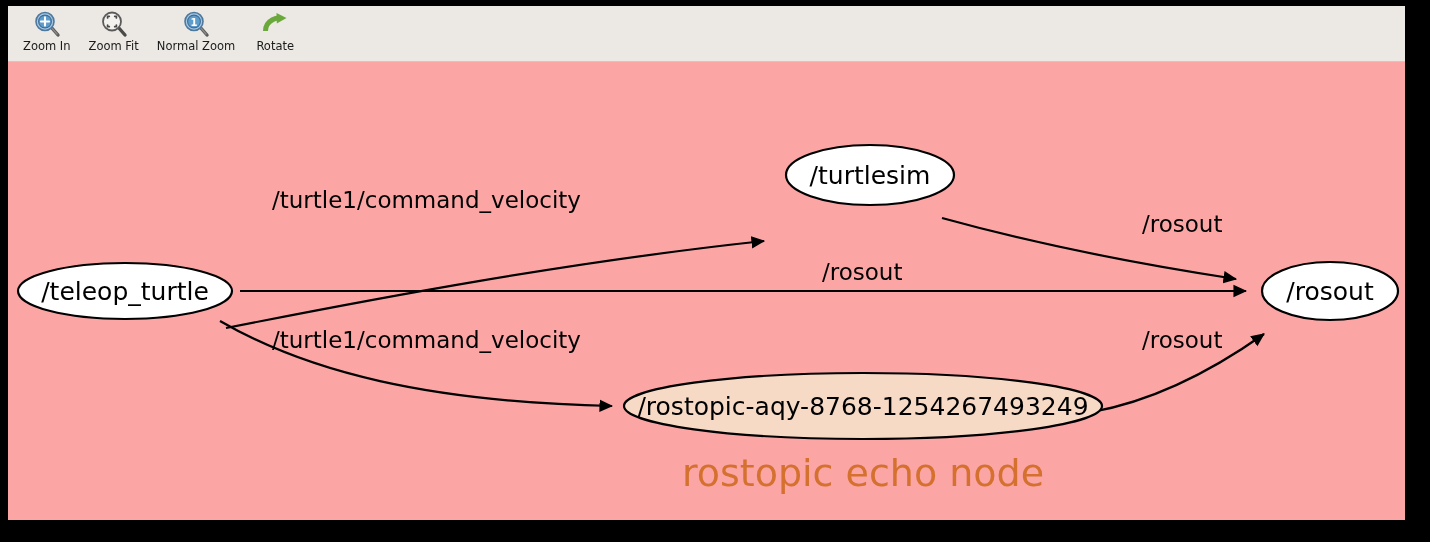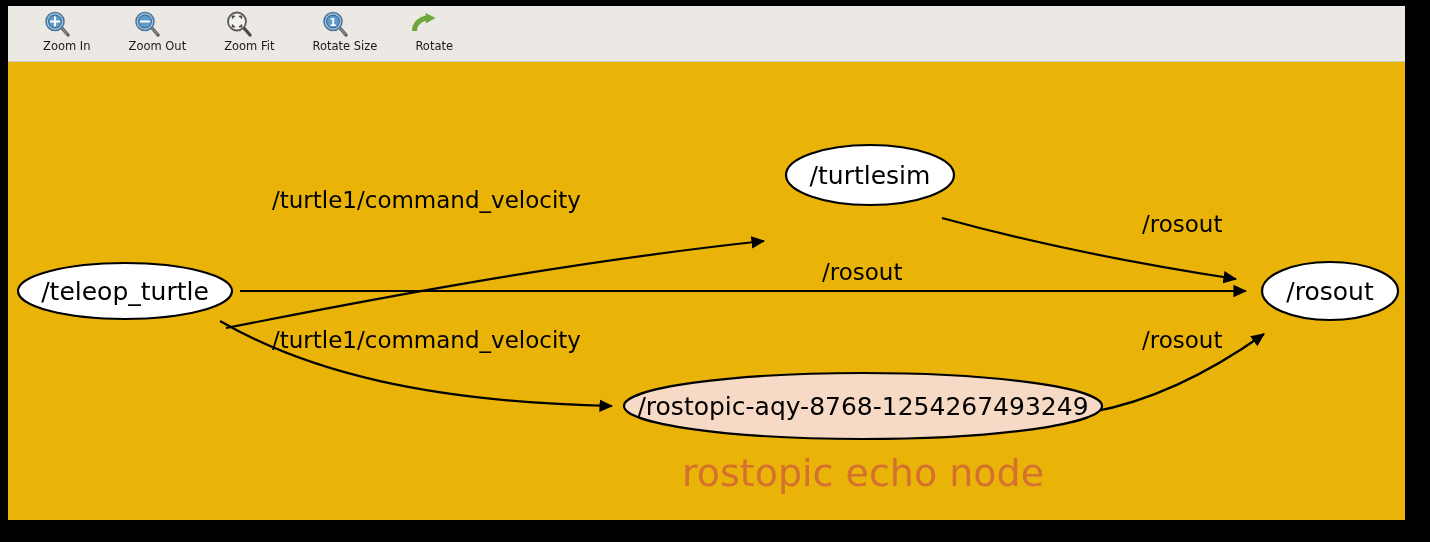--- a/index.html
+++ b/index.html
@@ -55,31 +55,30 @@
     display: block;
     position: relative;
   }
   .tb-label {
     font-size: 11.5px;
     color: #1a1a1a;
     line-height: 14px;
     margin-top: 1px;
     white-space: nowrap;
     font-family: "DejaVu Sans", "Liberation Sans", sans-serif;
-    margin-left: 20px;
   }
 
   
   #graph-canvas {
     position: absolute;
     left: 8px;
     top: 62px;
     width: 1397px;
     height: 458px;
-    background: #eab308;
+    background: #fca5a5;
     overflow: hidden;
     text-align: center;
   }
   #graph-svg {
     position: absolute;
     left: 0; top: 0;
   }
 
   .node-label {
     font-family: "DejaVu Sans", "Liberation Sans", sans-serif;
@@ -119,32 +118,20 @@
             <line x1="19" y1="17" x2="26" y2="25" stroke="#5b5b5b" stroke-width="3.4" stroke-linecap="round"></line>
             <line x1="19" y1="17" x2="25" y2="24" stroke="#8a8a8a" stroke-width="1.4" stroke-linecap="round"></line>
             <circle cx="13" cy="11.5" r="9" fill="#a8c8e4" stroke="#4d789e" stroke-width="1.6"></circle>
             <circle cx="13" cy="11.5" r="6.4" fill="#5e9ccc" stroke="#3d6d96" stroke-width="1.1"></circle>
             <path d="M13 7.4 L13 15.6 M8.9 11.5 L17.1 11.5" stroke="#ffffff" stroke-width="2.1" stroke-linecap="round"></path>
           </svg>
         </span>
         <span class="tb-label">Zoom In</span>
       </div>
 
-      <div class="tb-btn">
-        <span class="tb-icon">
-          <svg width="30" height="28" viewBox="0 0 30 28">
-            <line x1="19" y1="17" x2="26" y2="25" stroke="#5b5b5b" stroke-width="3.4" stroke-linecap="round"></line>
-            <line x1="19" y1="17" x2="25" y2="24" stroke="#8a8a8a" stroke-width="1.4" stroke-linecap="round"></line>
-            <circle cx="13" cy="11.5" r="9" fill="#a8c8e4" stroke="#4d789e" stroke-width="1.6"></circle>
-            <circle cx="13" cy="11.5" r="6.4" fill="#5e9ccc" stroke="#3d6d96" stroke-width="1.1"></circle>
-            <path d="M8.9 11.5 L17.1 11.5" stroke="#ffffff" stroke-width="2.1" stroke-linecap="round"></path>
-          </svg>
-        </span>
-        <span class="tb-label">Zoom Out</span>
-      </div>
 
       <div class="tb-btn">
         <span class="tb-icon">
           <svg width="30" height="28" viewBox="0 0 30 28">
             <line x1="19" y1="17" x2="26" y2="25" stroke="#4a4a4a" stroke-width="3.4" stroke-linecap="round"></line>
             <circle cx="13" cy="11.5" r="9" fill="#f4f2ee" stroke="#5a5a5a" stroke-width="1.8"></circle>
             <g stroke="#4a4a4a" stroke-width="1.7" stroke-linecap="round" fill="none">
               <path d="M8.6 8.0 L8.6 6.3 L10.3 6.3"></path>
               <path d="M17.4 8.0 L17.4 6.3 L15.7 6.3"></path>
               <path d="M8.6 15.0 L8.6 16.7 L10.3 16.7"></path>
@@ -158,21 +145,21 @@
       <div class="tb-btn">
         <span class="tb-icon">
           <svg width="30" height="28" viewBox="0 0 30 28">
             <line x1="19" y1="17" x2="26" y2="25" stroke="#5b5b5b" stroke-width="3.4" stroke-linecap="round"></line>
             <line x1="19" y1="17" x2="25" y2="24" stroke="#8a8a8a" stroke-width="1.4" stroke-linecap="round"></line>
             <circle cx="13" cy="11.5" r="9" fill="#a8c8e4" stroke="#4d789e" stroke-width="1.6"></circle>
             <circle cx="13" cy="11.5" r="6.4" fill="#5e9ccc" stroke="#3d6d96" stroke-width="1.1"></circle>
             <text x="13" y="15.9" text-anchor="middle" font-family="DejaVu Sans, sans-serif" font-size="10" font-weight="bold" fill="#ffffff">1</text>
           </svg>
         </span>
-        <span class="tb-label">Rotate Size</span>
+        <span class="tb-label">Normal Zoom</span>
       </div>
 
       <div class="tb-btn">
         <span class="tb-icon">
           <svg width="30" height="28" viewBox="0 0 30 28">
             <path d="M5.5 21 C5.5 9.5 19 6.5 21 8.5" fill="none" stroke="#6aa83c" stroke-width="5.0" stroke-linecap="butt"></path>
             <path d="M26.5 8.0 L16.5 3.0 L16.8 13.6 Z" fill="#6aa83c"></path>
           </svg>
         </span>
         <span class="tb-label">Rotate</span>

